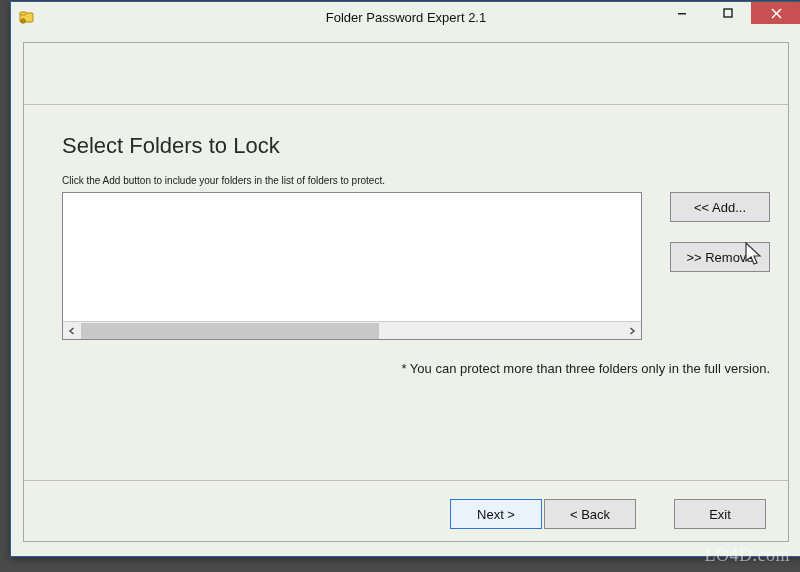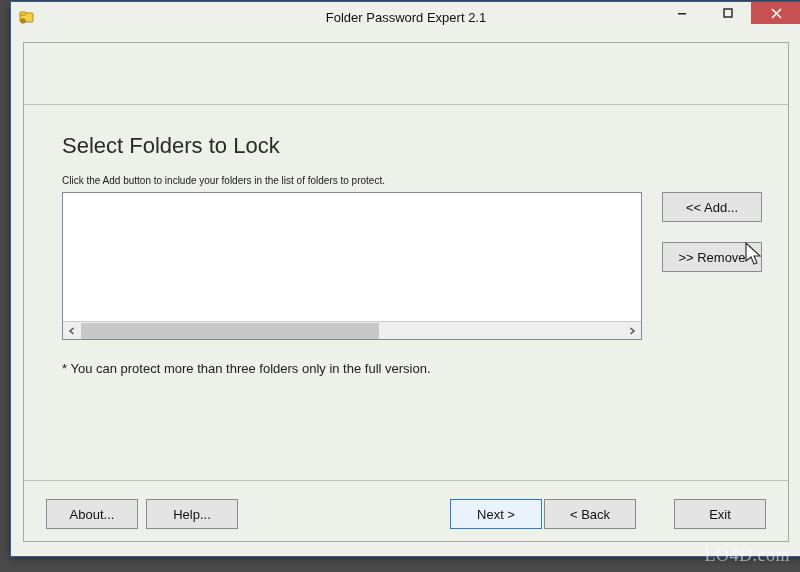--- a/index.html
+++ b/index.html
@@ -151,29 +151,30 @@
     border: 1px solid #8a8a8a;
     font-family: inherit;
     font-size: 13px;
     color: #111;
     cursor: default;
     display: inline-flex;
     align-items: center;
     justify-content: center;
     padding: 0 10px;
   }
-  .btn.wide { min-width: 100px; }
+  .btn.wide { min-width: 100px; margin-left: 8px; }
   .btn.active {
     border: 1px solid #2a7ad1;
     background: #eaf3fb;
   }
   .notes {
     margin: 20px 0 4px 20px;
     font-size: 13px;
     line-height: 1.35;
+    text-align: right;
   }
   .button-bar {
     position: absolute;
     left: 0; right: 0;
     bottom: 12px;
     border-top: 1px solid #c0c0b8;
     padding: 18px 22px 0 22px;
     display: flex;
     align-items: center;
   }
@@ -259,24 +260,20 @@
           <button class="btn wide">&gt;&gt;  Remove</button>
         </div>
       </div>
 
       <div class="notes">
         <div>*  You can protect more than three folders only in the full version.</div>
       </div>
     </div>
 
     <div class="button-bar">
-      <div class="left">
-        <button class="btn">About...</button>
-        <button class="btn">Help...</button>
-      </div>
       <div class="spacer"></div>
       <div class="nav">
         <button class="btn active">Next &gt;</button>
         <button class="btn">&lt; Back</button>
       </div>
       <div class="right">
         <button class="btn">Exit</button>
       </div>
     </div>
   </div>

